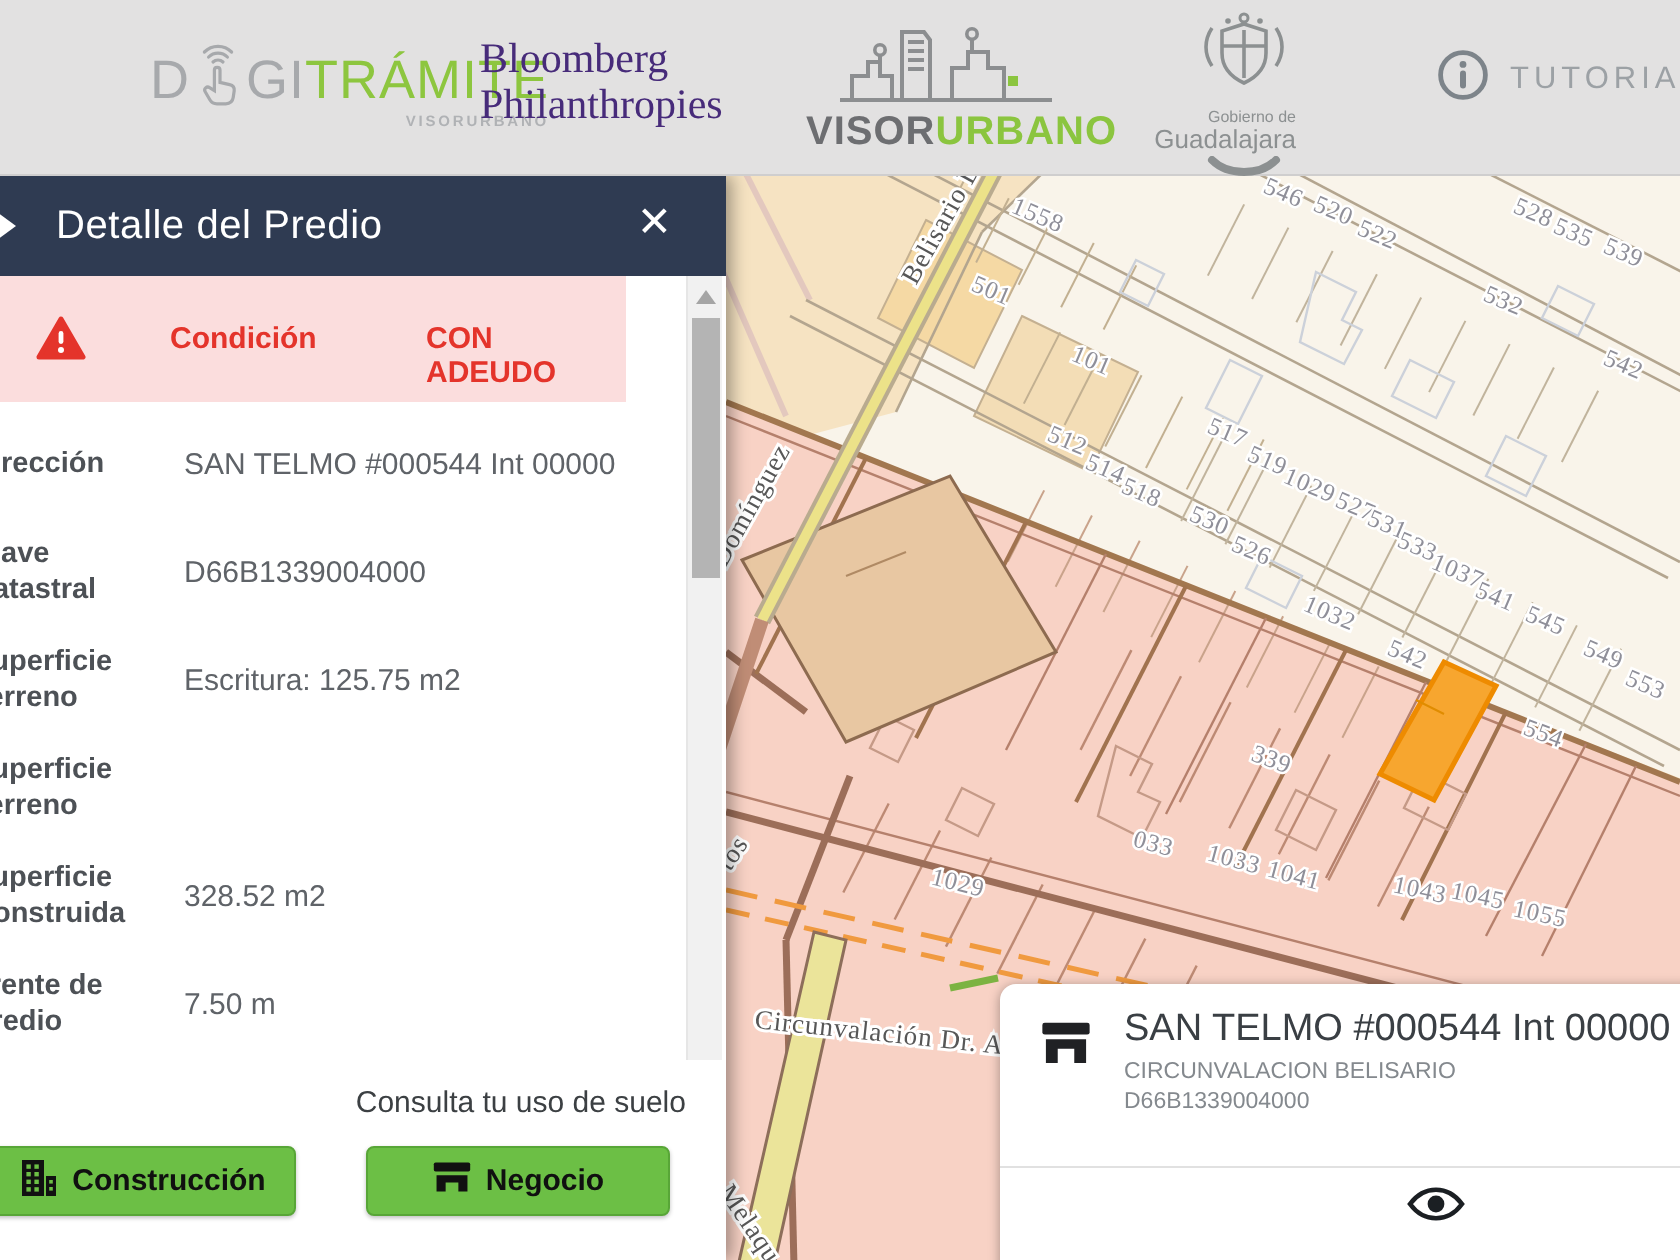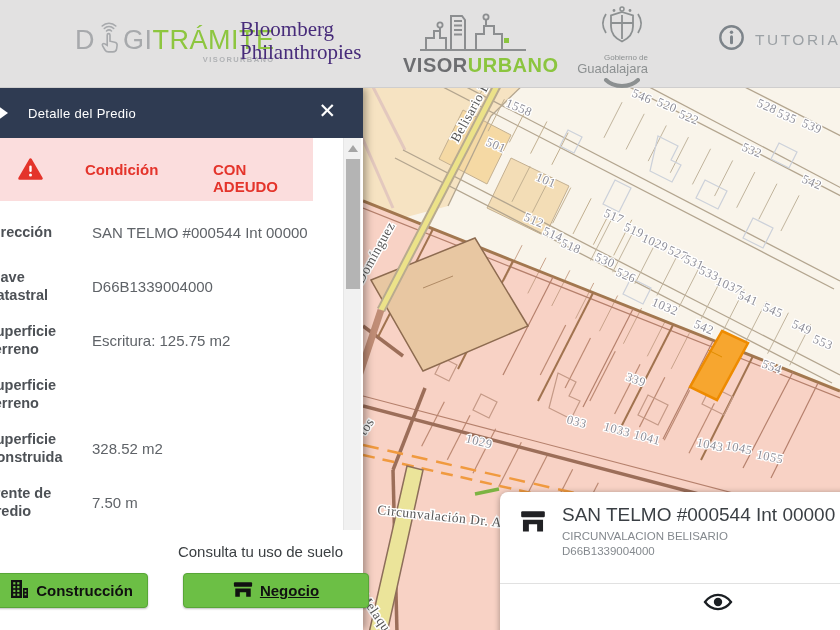--- a/index.html
+++ b/index.html
@@ -25,38 +25,38 @@
   .guad-l2{font-size:13px;font-weight:normal;line-height:14px;}
   .tutorial{display:flex;align-items:center;gap:10px;cursor:pointer;}
   .tutorial-txt{font-size:15.5px;font-weight:500;letter-spacing:2.5px;color:#9ca1a5;}
 
   
   .panel{position:absolute;left:0;top:88px;width:363px;height:542px;background:#fff;
          box-shadow:3px 0 8px rgba(0,0,0,.35);z-index:4;}
   .panel-header{position:relative;height:50px;background:#2f3b52;display:flex;align-items:center;color:#fff;}
   .back-marker{position:absolute;left:-3px;top:17px;width:0;height:0;
                border-top:8px solid transparent;border-bottom:8px solid transparent;border-left:11px solid #fff;}
-  .panel-title{margin-left:28px;font-size:13px;font-weight:500;letter-spacing:.3px;}
+  .panel-title{margin-left:28px;font-size:20px;font-weight:500;letter-spacing:.3px;}
   .close-btn{position:absolute;right:27px;top:11px;font-size:21px;font-weight:bold;color:#fff;cursor:pointer;}
   .alert-row{position:absolute;left:0;top:50px;width:313px;height:63px;background:#fbdddd;}
   .warn-icon{position:absolute;left:18px;top:20px;}
   .alert-label{position:absolute;left:85px;top:23px;color:#e4342b;font-weight:bold;font-size:15px;}
   .alert-value{position:absolute;left:213px;top:23px;color:#e4342b;font-weight:bold;font-size:15px;}
   .fields{position:absolute;left:0;top:117px;width:343px;}
   .f-row{display:flex;align-items:center;height:54px;}
   .f-label{width:106px;margin-left:-14px;padding-right:24px;flex-shrink:0;
            font-weight:bold;font-size:14.5px;line-height:18px;color:#4d5156;}
   .f-value{font-size:15px;color:#5f6368;}
   .p-footer{position:absolute;left:0;top:442px;width:363px;height:100px;background:#fff;}
   .hint{width:343px;text-align:right;margin-top:13px;font-size:15px;color:#3c4043;}
   .btn{position:absolute;top:43px;height:35px;background:#6cbf45;border:1px solid #58a637;border-radius:4px;
        display:flex;align-items:center;justify-content:center;gap:7px;font-size:15px;font-weight:600;color:#101010;
        cursor:pointer;box-shadow:0 1px 2px rgba(0,0,0,.25);}
   .btn-construccion{left:-6px;width:154px;}
-  .btn-negocio{left:183px;width:186px;text-decoration:underline;}
+  .btn-negocio{left:183px;width:152px;}
   .scrollbar{position:absolute;left:343px;top:50px;width:18px;height:392px;background:#f1f1f1;border-left:1px solid #e6e6e6;}
   .sb-up{position:absolute;left:4px;top:7px;width:0;height:0;border-left:5px solid transparent;
          border-right:5px solid transparent;border-bottom:7px solid #a5a5a5;}
   .sb-thumb{position:absolute;left:2px;top:21px;width:14px;height:130px;background:#b4b4b4;}
 
   
   .map{position:absolute;left:363px;top:88px;width:477px;height:542px;background:#f6e3c2;}
   .plabel{font-family:"Liberation Serif","DejaVu Serif",serif;font-size:12.5px;fill:#8f8f99;
           stroke:#fff;stroke-width:2.5px;paint-order:stroke;letter-spacing:.5px;}
   .slabel{font-family:"Liberation Serif","DejaVu Serif",serif;font-size:13.5px;fill:#575757;

